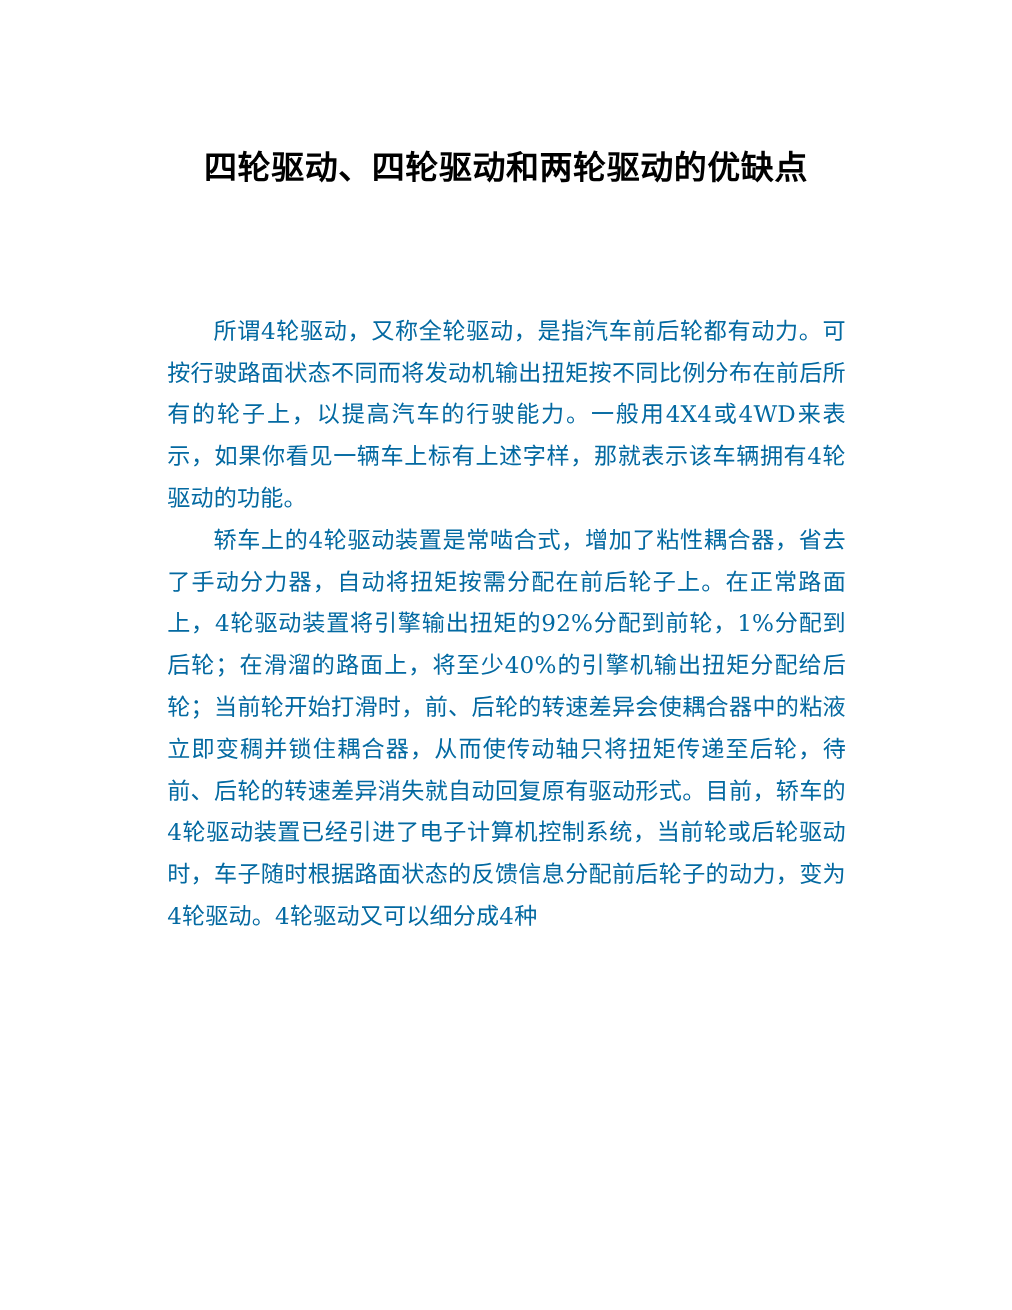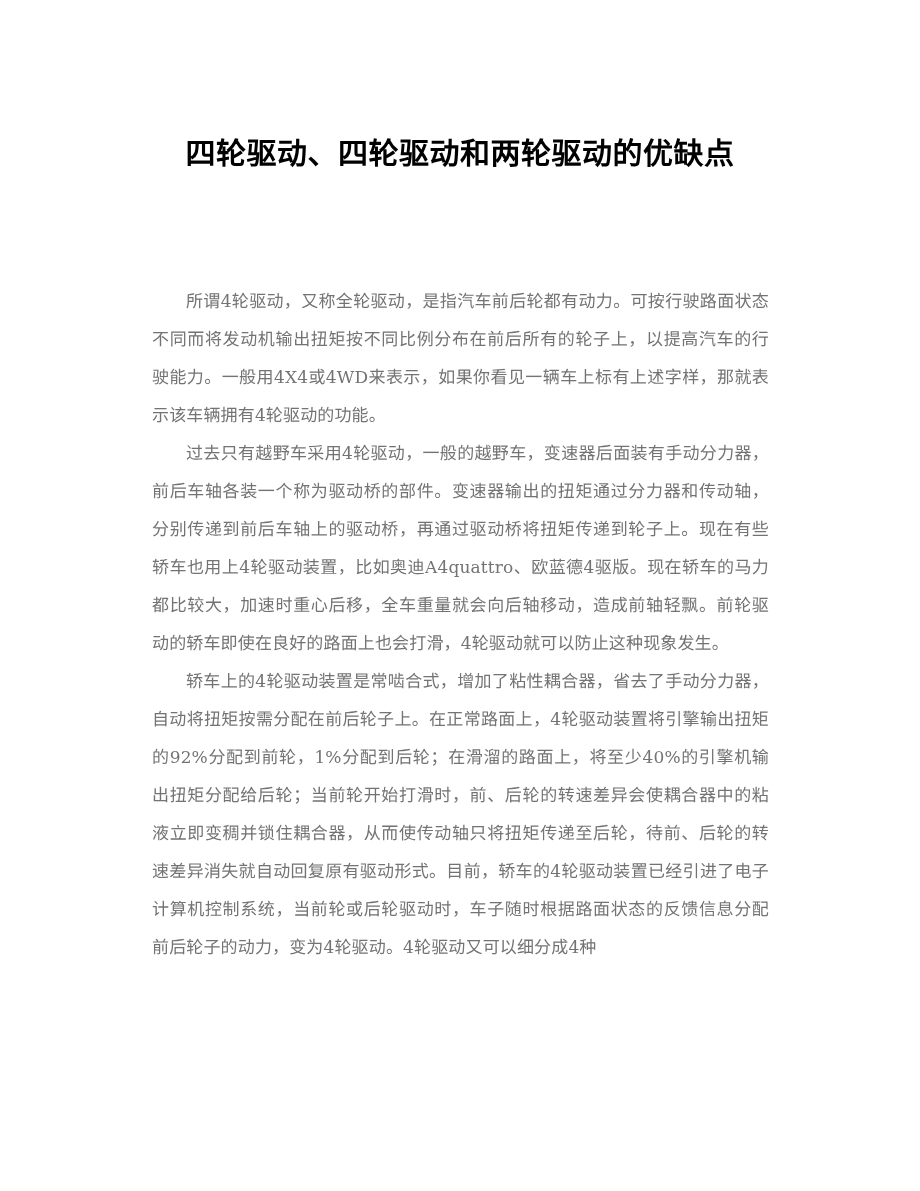--- a/index.html
+++ b/index.html
@@ -47,26 +47,26 @@
   .doc-body {
     position: absolute;
     left: 152px;
     top: 282px;
     width: 617px;
   }
 
   .doc-paragraph {
     margin: 0 0 0 0;
     font-family: "DejaVu Serif", "Liberation Serif", serif;
-    font-size: 17px;
+    font-size: 21px;
     line-height: 38px;
     text-align: justify;
     text-justify: inter-ideograph;
     text-indent: 2em;
-    color: #737373;
+    color: #0369a1;
     letter-spacing: 0.15px;
     word-break: break-all;
   }
 
   .doc-paragraph + .doc-paragraph {
     margin-top: 0px;
   }
 
   
   .doc-paragraph:last-child {
@@ -75,17 +75,16 @@
 </style>
 </head>
 <body>
 
 <div class="page">
 
   <h1 class="doc-title">四轮驱动、四轮驱动和两轮驱动的优缺点</h1>
 
   <div class="doc-body">
     <p class="doc-paragraph">所谓4轮驱动，又称全轮驱动，是指汽车前后轮都有动力。可按行驶路面状态不同而将发动机输出扭矩按不同比例分布在前后所有的轮子上，以提高汽车的行驶能力。一般用4X4或4WD来表示，如果你看见一辆车上标有上述字样，那就表示该车辆拥有4轮驱动的功能。</p>
-    <p class="doc-paragraph">过去只有越野车采用4轮驱动，一般的越野车，变速器后面装有手动分力器，前后车轴各装一个称为驱动桥的部件。变速器输出的扭矩通过分力器和传动轴，分别传递到前后车轴上的驱动桥，再通过驱动桥将扭矩传递到轮子上。现在有些轿车也用上4轮驱动装置，比如奥迪A4quattro、欧蓝德4驱版。现在轿车的马力都比较大，加速时重心后移，全车重量就会向后轴移动，造成前轴轻飘。前轮驱动的轿车即使在良好的路面上也会打滑，4轮驱动就可以防止这种现象发生。</p>
     <p class="doc-paragraph">轿车上的4轮驱动装置是常啮合式，增加了粘性耦合器，省去了手动分力器，自动将扭矩按需分配在前后轮子上。在正常路面上，4轮驱动装置将引擎输出扭矩的92%分配到前轮，1%分配到后轮；在滑溜的路面上，将至少40%的引擎机输出扭矩分配给后轮；当前轮开始打滑时，前、后轮的转速差异会使耦合器中的粘液立即变稠并锁住耦合器，从而使传动轴只将扭矩传递至后轮，待前、后轮的转速差异消失就自动回复原有驱动形式。目前，轿车的4轮驱动装置已经引进了电子计算机控制系统，当前轮或后轮驱动时，车子随时根据路面状态的反馈信息分配前后轮子的动力，变为4轮驱动。4轮驱动又可以细分成4种</p>
   </div>
 
 </div>
 
 </body></html>

